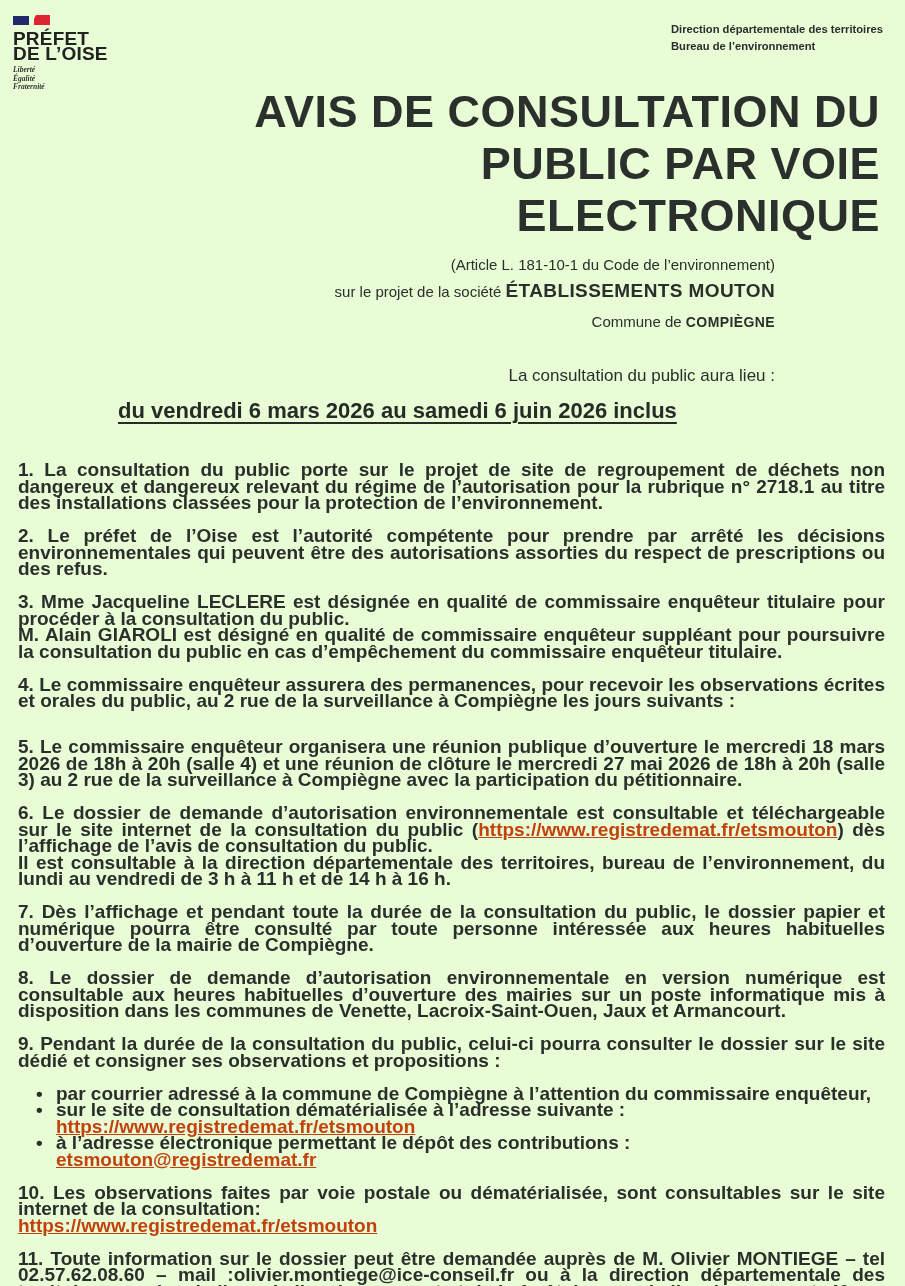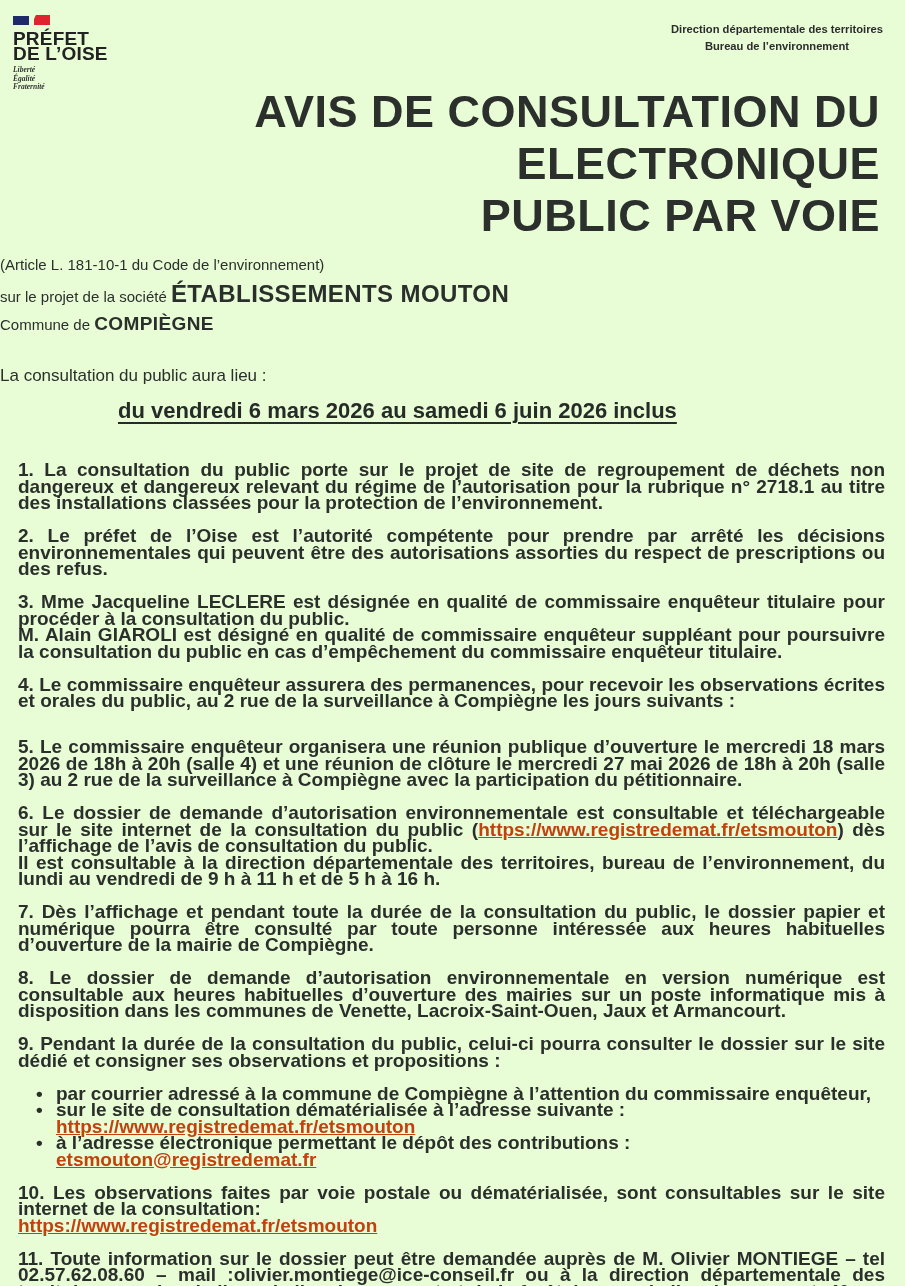--- a/index.html
+++ b/index.html
@@ -10,32 +10,32 @@
     font-family: "Liberation Sans", sans-serif;
     position: relative;
   }
   .logo { position: absolute; left: 13px; top: 15px; }
   .flag { display: flex; align-items: center; width: 38px; height: 10px; }
   .flag .blue { width: 16px; height: 9px; background: #1f2a6b; }
   .flag .gap { width: 5px; height: 9px; }
   .flag .red { width: 16px; height: 10px; background: #e0242f; clip-path: polygon(12% 0,100% 0,100% 100%,0 100%,0 40%); }
   .logo-title { font-weight: bold; font-size: 19px; line-height: 15px; margin-top: 6px; color: #222; letter-spacing: 0.2px; }
   .logo-motto { font-family: "Liberation Serif", serif; font-style: italic; font-weight: bold; font-size: 7.5px; line-height: 8.5px; margin-top: 5px; color: #333; }
-  .dir { position: absolute; right: 22px; top: 21px; text-align: center; font-weight: bold; font-size: 11.2px; line-height: 17px; color: #2c2c2c; }
+  .dir { position: absolute; right: 22px; top: 21px; text-align: left; font-weight: bold; font-size: 11.2px; line-height: 17px; color: #2c2c2c; }
   .title {
     position: absolute; left: 100px; width: 780px; top: 86px;
     text-align: right; font-weight: bold; font-size: 45px; line-height: 52px;
     color: #2b302c; letter-spacing: 0.5px;
   }
-  .center { position: absolute; left: 0; width: 775px; text-align: left; }
+  .center { position: absolute; left: 0; width: 775px; text-align: right; }
   .article { top: 256px; font-size: 15px; }
   .projet { top: 280px; font-size: 15px; }
-  .projet b { font-size: 24px; letter-spacing: 0.4px; }
+  .projet b { font-size: 19px; letter-spacing: 0.4px; }
   .commune { top: 313px; font-size: 15px; }
-  .commune b { font-size: 19px; letter-spacing: 0.4px; }
+  .commune b { font-size: 14px; letter-spacing: 0.4px; }
   .lieu { top: 366px; font-size: 17px; }
   .dates {
     position: absolute; left: 118px; top: 398px;
     font-weight: bold; font-size: 22px; text-decoration: underline; text-decoration-thickness: 2px;
     text-underline-offset: 4px; color: #262b27;
   }
   .body {
     position: absolute; left: 18px; width: 867px; top: 462px;
     font-size: 19px; line-height: 16.5px; text-align: justify; color: #2b2f2b; font-weight: bold;
   }
@@ -66,22 +66,22 @@
   </div>
 </div>
 
 <div class="dir">
   <div>Direction départementale des territoires</div>
   <div>Bureau de l’environnement</div>
 </div>
 
 <div class="title">
   <div>AVIS DE CONSULTATION DU</div>
+  <div>PUBLIC PAR VOIE</div>
   <div>ELECTRONIQUE</div>
-  <div>PUBLIC PAR VOIE</div>
 </div>
 
 <div class="center article">(Article L. 181-10-1 du Code de l’environnement)</div>
 <div class="center projet">
   <span>sur le projet de la société</span>
   <b>ÉTABLISSEMENTS MOUTON</b>
 </div>
 <div class="center commune">
   <span>Commune de</span>
   <b>COMPIÈGNE</b>
@@ -94,21 +94,21 @@
   <p>2. Le préfet de l’Oise est l’autorité compétente pour prendre par arrêté les décisions environnementales qui peuvent être des autorisations assorties du respect de prescriptions ou des refus.</p>
   <p>
     <span>3. Mme Jacqueline LECLERE est désignée en qualité de commissaire enquêteur titulaire pour procéder à la consultation du public.</span><br>
     <span>M. Alain GIAROLI est désigné en qualité de commissaire enquêteur suppléant pour poursuivre la consultation du public en cas d’empêchement du commissaire enquêteur titulaire.</span>
   </p>
   <p>4. Le commissaire enquêteur assurera des permanences, pour recevoir les observations écrites et orales du public, au 2 rue de la surveillance à Compiègne les jours suivants :</p>
   <div class="sp"></div>
   <p>5. Le commissaire enquêteur organisera une réunion publique d’ouverture le mercredi 18 mars 2026 de 18h à 20h (salle 4) et une réunion de clôture le mercredi 27 mai 2026 de 18h à 20h (salle 3) au 2 rue de la surveillance à Compiègne avec la participation du pétitionnaire.</p>
   <p>
     <span>6. Le dossier de demande d’autorisation environnementale est consultable et téléchargeable sur le site internet de la consultation du public (</span><a>https://www.registredemat.fr/etsmouton</a><span>) dès l’affichage de l’avis de consultation du public.</span><br>
-    <span>Il est consultable à la direction départementale des territoires, bureau de l’environnement, du lundi au vendredi de 9 h à 11 h et de 5 h à 16 h.</span>
+    <span>Il est consultable à la direction départementale des territoires, bureau de l’environnement, du lundi au vendredi de 3 h à 11 h et de 14 h à 16 h.</span>
   </p>
   <p>7. Dès l’affichage et pendant toute la durée de la consultation du public, le dossier papier et numérique pourra être consulté par toute personne intéressée aux heures habituelles d’ouverture de la mairie de Compiègne.</p>
   <p>8. Le dossier de demande d’autorisation environnementale en version numérique est consultable aux heures habituelles d’ouverture des mairies sur un poste informatique mis à disposition dans les communes de Venette, Lacroix-Saint-Ouen, Jaux et Armancourt.</p>
   <p>9. Pendant la durée de la consultation du public, celui-ci pourra consulter le dossier sur le site dédié et consigner ses observations et propositions :</p>
   <ul>
     <li>par courrier adressé à la commune de Compiègne à l’attention du commissaire enquêteur,</li>
     <li>
       <span>sur le site de consultation dématérialisée à l’adresse suivante :</span><br>
       <a>https://www.registredemat.fr/etsmouton</a>
     </li>

